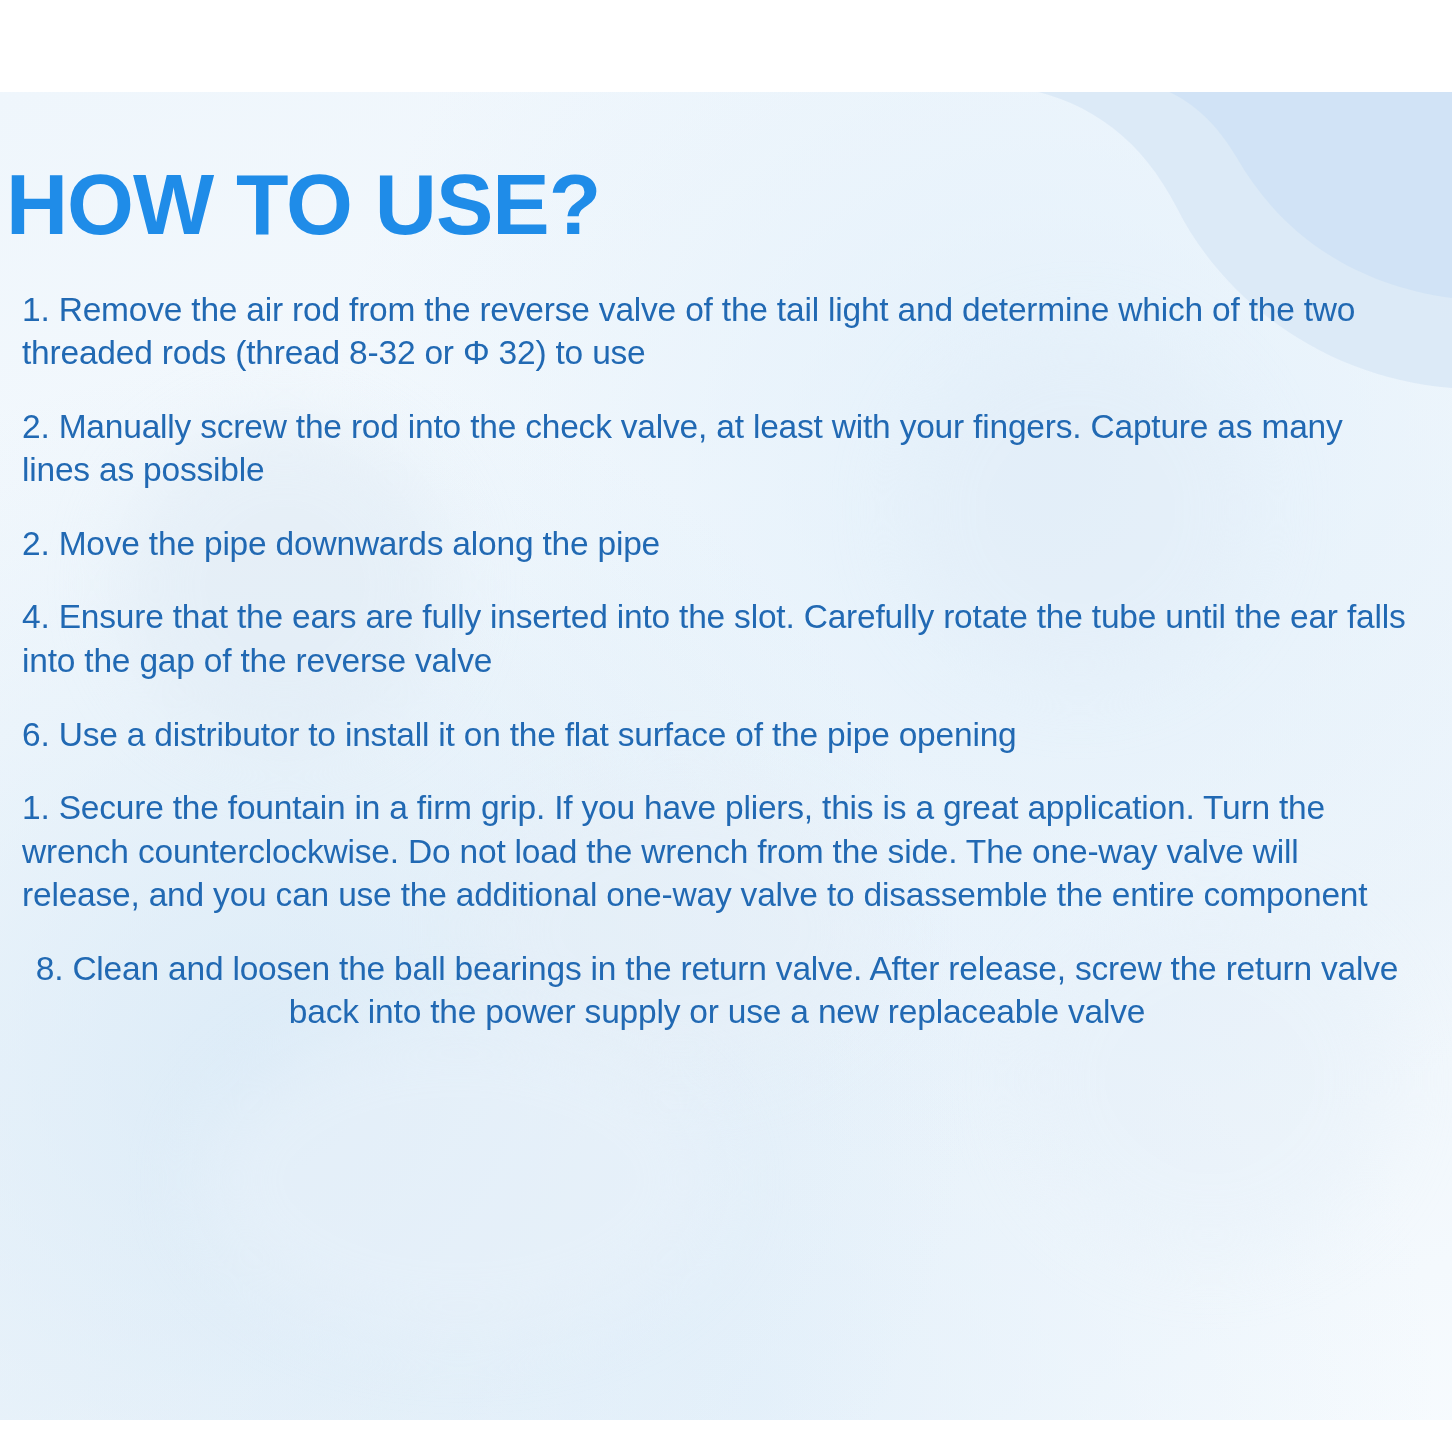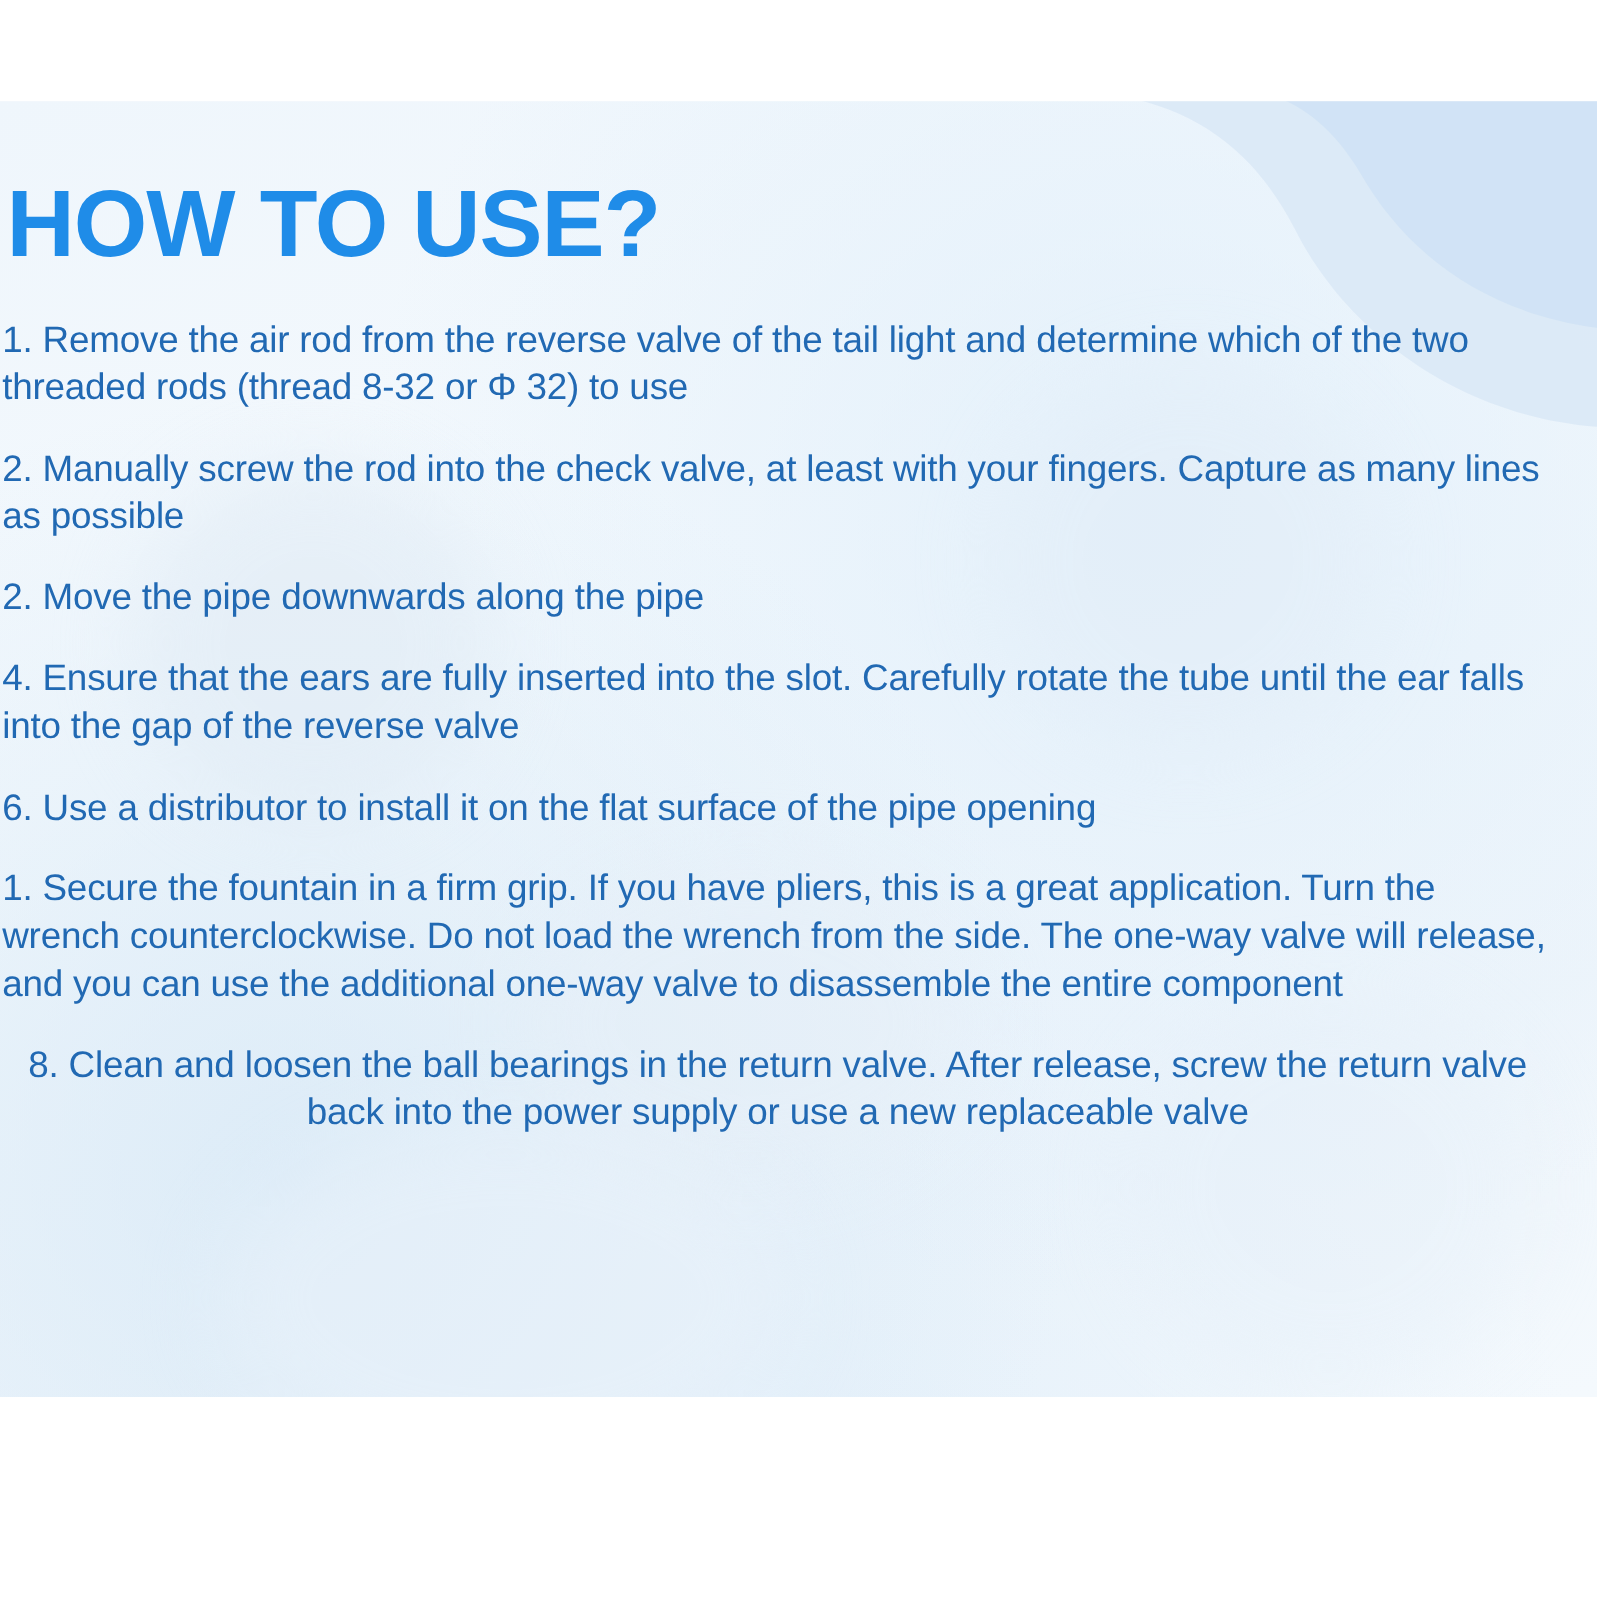--- a/index.html
+++ b/index.html
@@ -10,21 +10,21 @@
     width: 1452px;
     height: 1452px;
     font-family: "Liberation Sans", sans-serif;
     background: #ffffff;
     overflow: hidden;
   }
 
   .page {
     position: relative;
     width: 1452px;
-    height: 1270px;
+    height: 1420px;
     background: #000000;
     overflow: hidden;
   }
 
   
   .top-band {
     position: absolute;
     left: 0; top: 0;
     width: 1452px;
     height: 92px;
@@ -84,21 +84,21 @@
     font-size: 86px;
     line-height: 0.95;
     font-weight: 700;
     letter-spacing: -1px;
     color: #1f8ce8;
     font-family: "Liberation Sans", sans-serif;
   }
 
   .steps {
     margin: 0;
-    padding: 42px 40px 0 2px;
+    padding: 42px 40px 0 22px;
     list-style: none;
   }
 
   .step {
     font-size: 33.5px;
     line-height: 1.3;
     color: #2169b3;
     margin: 0 0 30px 0;
     font-weight: 400;
     letter-spacing: -0.2px;

